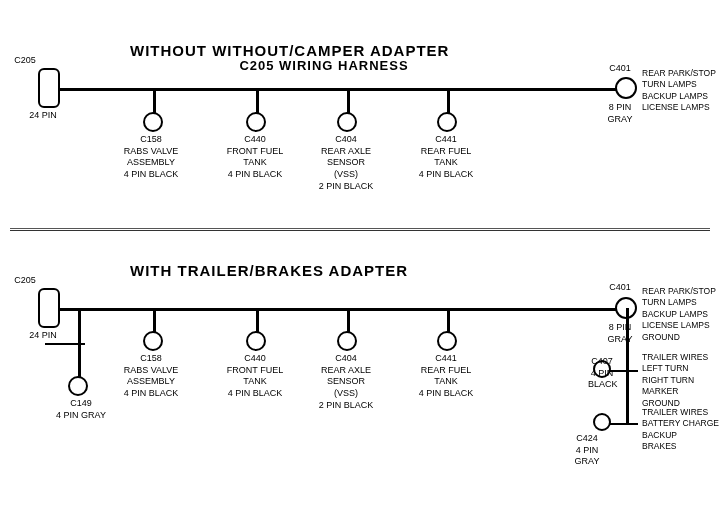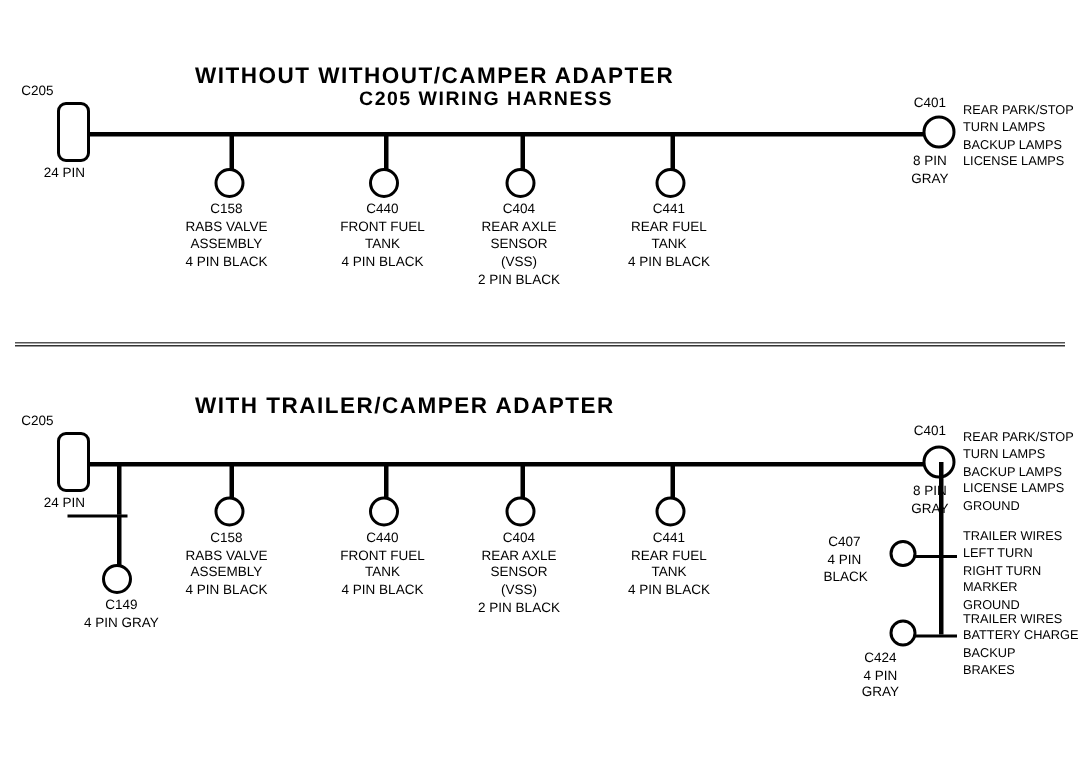--- a/index.html
+++ b/index.html
@@ -106,21 +106,21 @@
   <div class="v-line" style="top:89px; left:347px; height:25px;"></div>
   <div class="connector" style="top:112px; left:337px; width:20px; height:20px;"></div>
   <div class="label" style="top:134px; left:314px; width:64px;">C404<br>REAR AXLE<br>SENSOR<br>(VSS)<br>2 PIN BLACK</div>
 
   <div class="v-line" style="top:89px; left:447px; height:25px;"></div>
   <div class="connector" style="top:112px; left:437px; width:20px; height:20px;"></div>
   <div class="label" style="top:134px; left:415px; width:62px;">C441<br>REAR FUEL<br>TANK<br>4 PIN BLACK</div>
 
   <div class="divider" style="top:228px; left:10px; width:700px; border-top: 1px dashed #aaa; background:none; border:none; border-top: 1.5px solid #555;"></div>
 
-  <div class="section-label" style="top:262px; left:130px;">WITH  TRAILER/CAMPER  ADAPTER</div>
+  <div class="section-label" style="top:262px; left:130px;">WITH  TRAILER/BRAKES  ADAPTER</div>
 
   <div class="h-line" style="top:308px; left:50px; width:580px;"></div>
 
   <div class="rect-connector" style="top:288px; left:38px; width:22px; height:40px;"></div>
   <div class="label" style="top:275px; left:10px; width:30px;">C205</div>
   <div class="label" style="top:330px; left:18px; width:50px;">24 PIN</div>
 
   <div class="v-line" style="top:308px; left:78px; height:35px;"></div>
   <div class="h-line" style="top:343px; left:45px; width:40px; height:2px;"></div>
   <div class="v-line" style="top:343px; left:78px; height:35px;"></div>
@@ -129,21 +129,21 @@
 
   <div class="connector" style="top:297px; left:615px; width:22px; height:22px;"></div>
   <div class="label" style="top:282px; left:605px; width:30px;">C401</div>
   <div class="label label-left" style="top:286px; left:642px; width:80px; font-size:8.5px; line-height:1.35;">REAR PARK/STOP<br>TURN LAMPS<br>BACKUP LAMPS<br>LICENSE LAMPS<br>GROUND</div>
   <div class="label" style="top:322px; left:605px; width:30px;">8 PIN<br>GRAY</div>
 
   <div class="v-line" style="top:308px; left:626px; height:115px;"></div>
 
   <div class="h-line" style="top:370px; left:610px; width:28px; height:2px;"></div>
   <div class="connector" style="top:360px; left:593px; width:18px; height:18px;"></div>
-  <div class="label" style="top:356px; left:549px; width:28px;text-align:center;">C407<br>4 PIN<br>BLACK</div>
+  <div class="label" style="top:356px; left:588px; width:28px;text-align:center;">C407<br>4 PIN<br>BLACK</div>
   <div class="label label-left" style="top:352px; left:642px; width:80px; font-size:8.5px; line-height:1.35;">TRAILER WIRES<br>LEFT TURN<br>RIGHT TURN<br>MARKER<br>GROUND</div>
 
   <div class="h-line" style="top:423px; left:610px; width:28px; height:2px;"></div>
   <div class="connector" style="top:413px; left:593px; width:18px; height:18px;"></div>
   <div class="label" style="top:433px; left:572px; width:30px;">C424<br>4 PIN<br>GRAY</div>
   <div class="label label-left" style="top:407px; left:642px; width:80px; font-size:8.5px; line-height:1.35;">TRAILER WIRES<br>BATTERY CHARGE<br>BACKUP<br>BRAKES</div>
 
   <div class="v-line" style="top:308px; left:153px; height:25px;"></div>
   <div class="connector" style="top:331px; left:143px; width:20px; height:20px;"></div>
   <div class="label" style="top:353px; left:120px; width:62px;">C158<br>RABS VALVE<br>ASSEMBLY<br>4 PIN BLACK</div>

